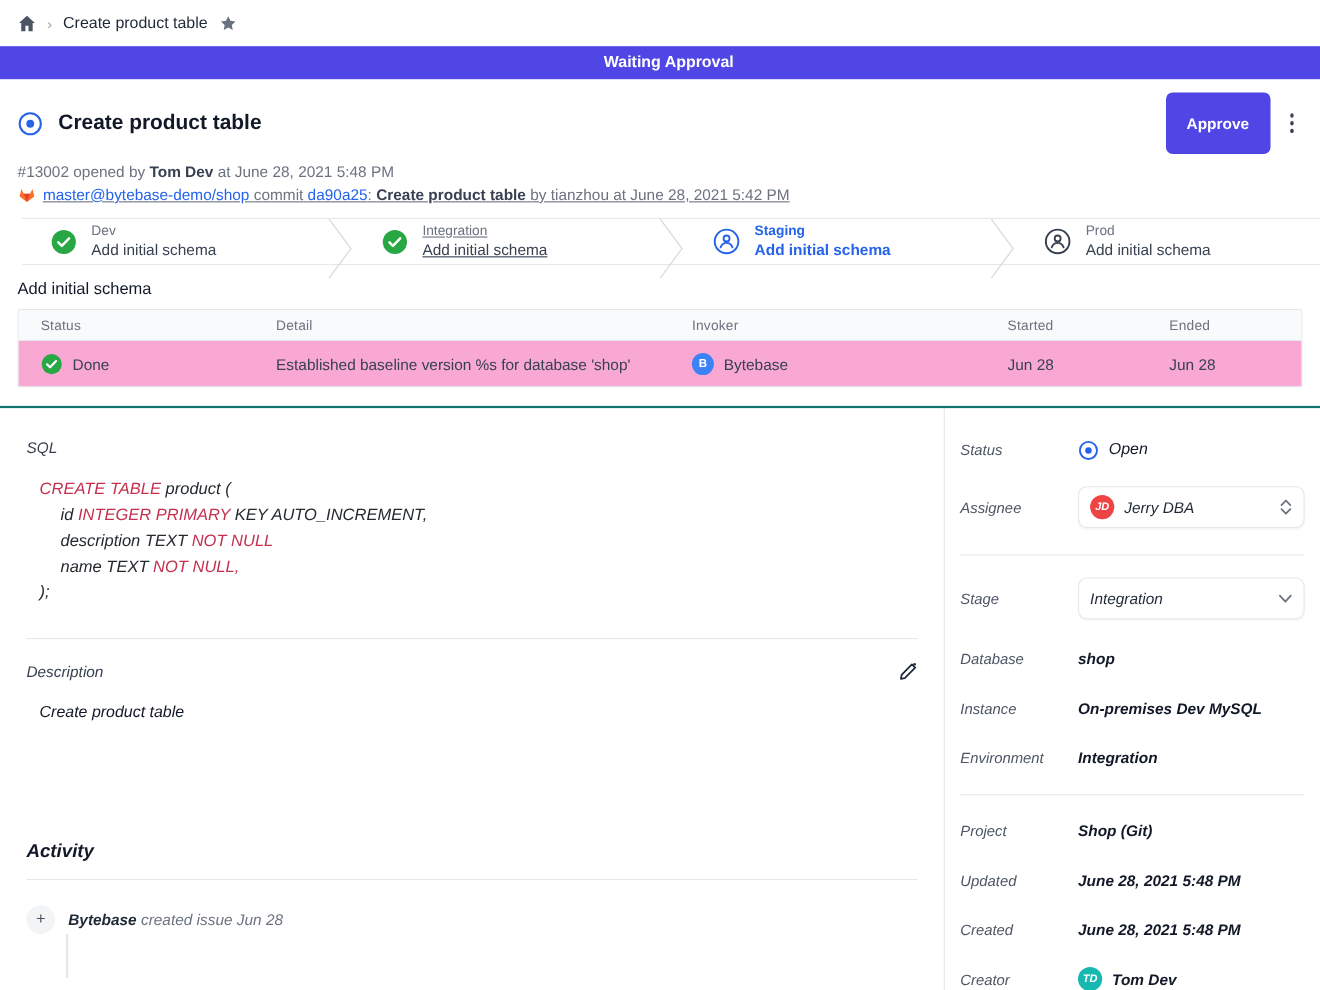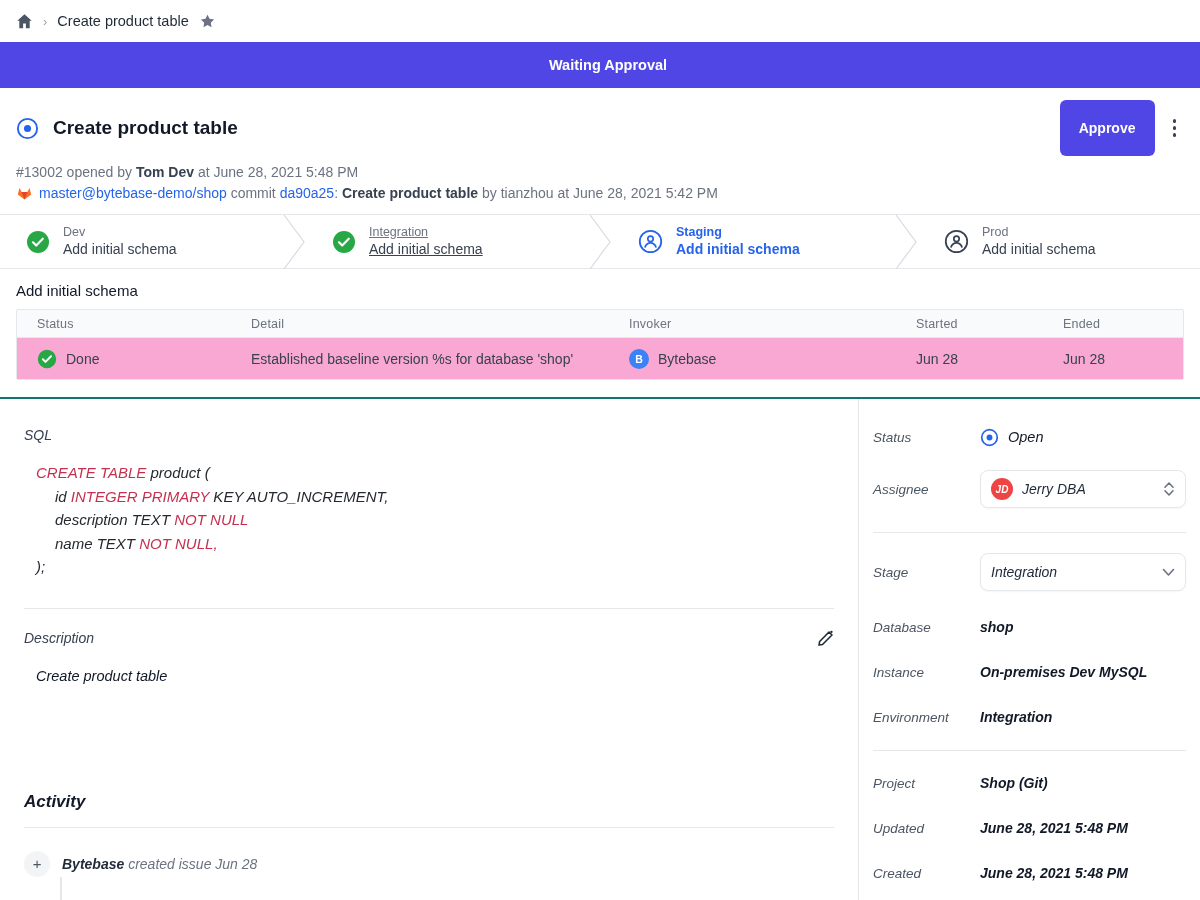--- a/index.html
+++ b/index.html
@@ -6,41 +6,41 @@
   html,body { width:1200px; height:900px; overflow:hidden; background:#fff;
     font-family:"Liberation Sans", sans-serif; color:#374151; font-size:14px; }
 
   
   .topbar { height:42px; display:flex; align-items:center; padding:0 16px; gap:10px; background:#fff; }
   .topbar .crumb-sep { color:#9ca3af; font-size:13px; }
   .topbar .crumb-text { color:#1f2937; font-size:14.5px; }
   .icon-btn { display:inline-flex; align-items:center; justify-content:center; cursor:pointer; }
 
   
-  .banner { height:46px; background:#4f46e5; color:#fff; display:flex; align-items:center;
+  .banner { height:30px; background:#4f46e5; color:#fff; display:flex; align-items:center;
     justify-content:center; font-size:14.5px; font-weight:700;padding-left:16px; }
 
   
   .issue-header { padding:12px 16px 13px 16px; }
   .title-row { display:flex; align-items:center; }
   .title-left { display:flex; align-items:center; gap:14px; flex:1; }
   .issue-title { font-size:19px; font-weight:700; color:#111827; }
   .approve-btn { background:#4f46e5; color:#fff; border:none; border-radius:6px;
     padding:20px 19px; font-size:14px; font-weight:600; cursor:pointer; font-family:inherit; }
   .kebab { display:flex; flex-direction:column; gap:3.5px; padding:6px 8px; margin-left:10px; cursor:pointer; }
   .kebab i { width:3.5px; height:3.5px; border-radius:50%; background:#374151; }
   .meta-line { margin-top:8px; color:#6b7280; font-size:14px; }
   .meta-line .strong { color:#374151; font-weight:600; }
-  .commit-line { margin-top:5px; color:#6b7280; font-size:14px; display:flex; align-items:center; gap:6px; }
+  .commit-line { margin-top:5px; color:#6b7280; font-size:14px; display:flex; align-items:center; gap:6px;text-decoration:underline; }
   .link { color:#2563eb; cursor:pointer; text-decoration:none; }
   .commit-msg { color:#374151; font-weight:600; }
 
   
-  .pipeline { height:55px; border-top:1px solid #e5e7eb; border-bottom:1px solid #e5e7eb;
-    display:flex; align-items:stretch; }
+  .pipeline { height:43px; border-top:1px solid #e5e7eb; border-bottom:1px solid #e5e7eb;
+    display:flex; align-items:stretch;margin-left:20px; }
   .stage { flex:1; display:flex; align-items:center; gap:13px; padding-left:26px; cursor:pointer; }
   .stage-text { display:flex; flex-direction:column; line-height:1.35; }
   .stage-env { font-size:12.5px; color:#6b7280; }
   .stage-task { font-size:14px; color:#374151; }
   .stage.underlined .stage-env, .stage.underlined .stage-task { text-decoration:underline; }
   .stage.active .stage-env { color:#2563eb; font-weight:700; }
   .stage.active .stage-task { color:#2563eb; font-weight:700; }
   .chev-sep { flex:0 0 auto; align-self:stretch; }
 
   

